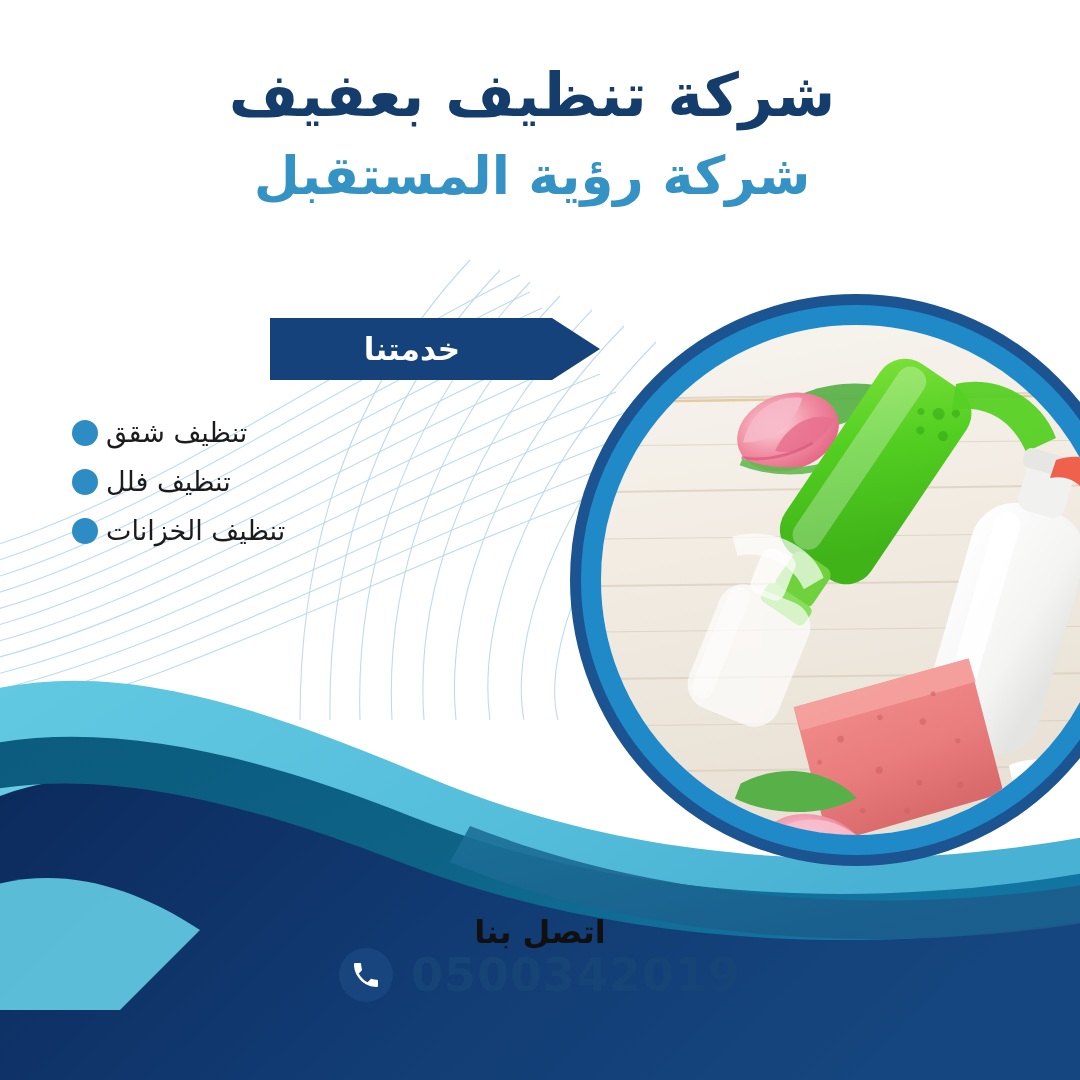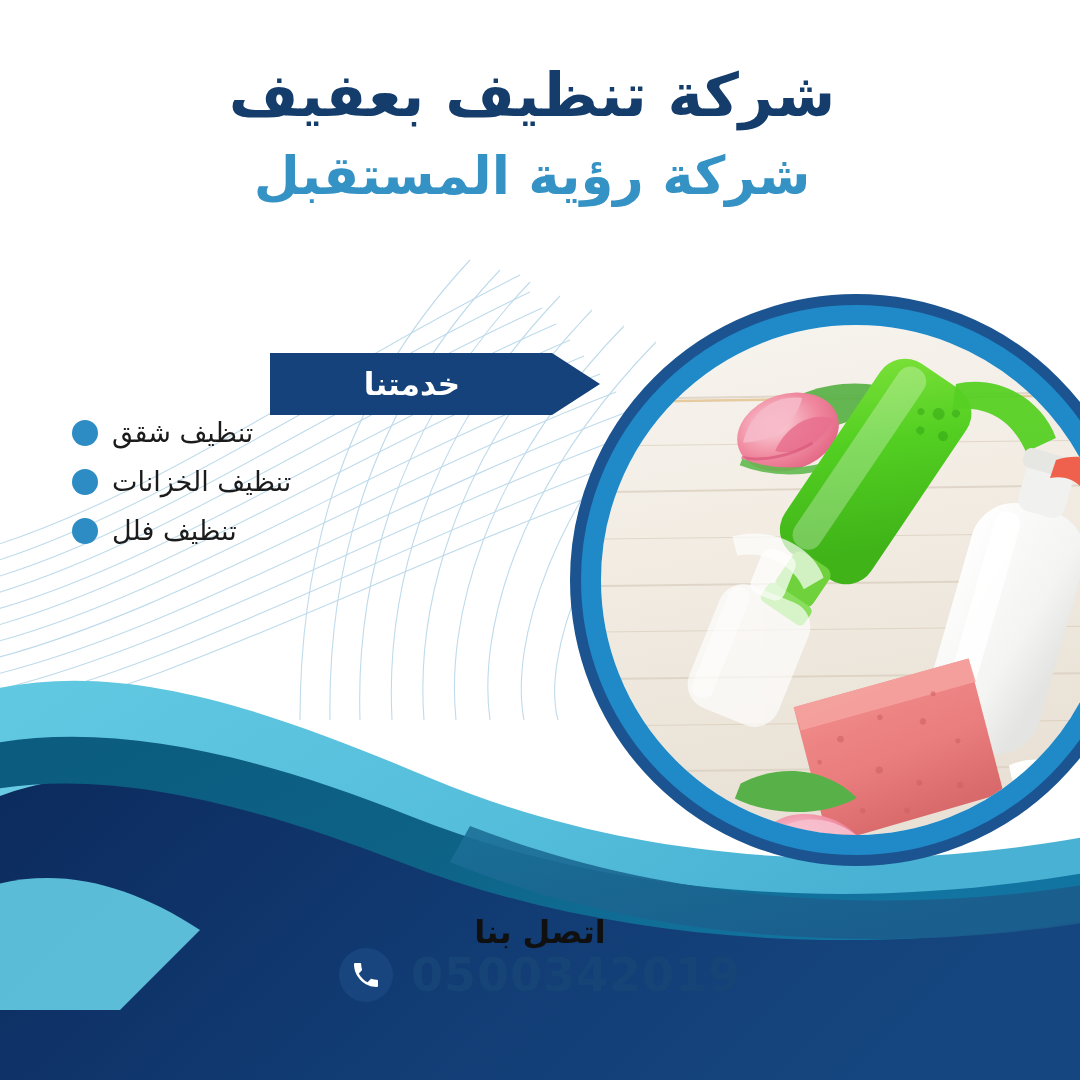--- a/index.html
+++ b/index.html
@@ -24,39 +24,39 @@
     font-size:60px;font-weight:bold;color:#143d6b;
     line-height:1.12;letter-spacing:0px;white-space:nowrap;
   }
   .headline .line2{
     font-size:53px;font-weight:bold;color:#3592c4;
     line-height:1.18;white-space:nowrap;margin-top:16px;
   }
 
   
   .banner{
-    position:absolute;left:270px;top:318px;width:330px;height:62px;margin-top:35px;
+    position:absolute;left:270px;top:318px;width:330px;height:62px;
   }
   .banner-shape{position:absolute;inset:0;width:330px;height:62px;}
   .banner-label{
     position:absolute;inset:0;display:flex;align-items:center;justify-content:center;
     padding-right:46px;
     color:#ffffff;font-size:31px;font-weight:bold;direction:rtl;
     letter-spacing:0.5px;
   }
 
   
   .services{
     position:absolute;left:72px;top:408px;width:290px;
     direction:rtl;
   }
   .service-row{
     display:flex;align-items:center;justify-content:flex-start;
     flex-direction:row-reverse;
-    height:49px;gap:14px;
+    height:49px;gap:8px;
   }
   .service-row .txt{
     font-size:27px;color:#1b1b1b;font-weight:400;white-space:nowrap;
     line-height:1;
   }
   .bullet{
     width:26px;height:26px;border-radius:50%;background:#2d8cc4;flex:0 0 26px;
   }
   
   .service-row.r0{padding-right:0px;}
@@ -171,27 +171,27 @@
       <path d="M0,0 L282,0 L330,31 L282,62 L0,62 Z" fill="#16427b"></path>
     </svg>
     <div class="banner-label">خدمتنا</div>
   </div>
 
   <div class="services">
     <div class="service-row r0">
       <span class="bullet"></span>
       <span class="txt">تنظيف شقق</span>
     </div>
+    <div class="service-row r1">
+      <span class="bullet"></span>
+      <span class="txt">تنظيف فلل</span>
+    </div>
     <div class="service-row r2">
       <span class="bullet"></span>
       <span class="txt">تنظيف الخزانات</span>
-    </div>
-    <div class="service-row r1">
-      <span class="bullet"></span>
-      <span class="txt">تنظيف فلل</span>
     </div>
   </div>
 
   <div class="photo-wrap">
     <svg class="photo-clip" viewBox="0 0 524 740">
       <defs>
         <clipPath id="circClip">
           <circle cx="300" cy="356" r="255"></circle>
         </clipPath>
         <linearGradient id="wood" x1="0" y1="0" x2="0.2" y2="1">

